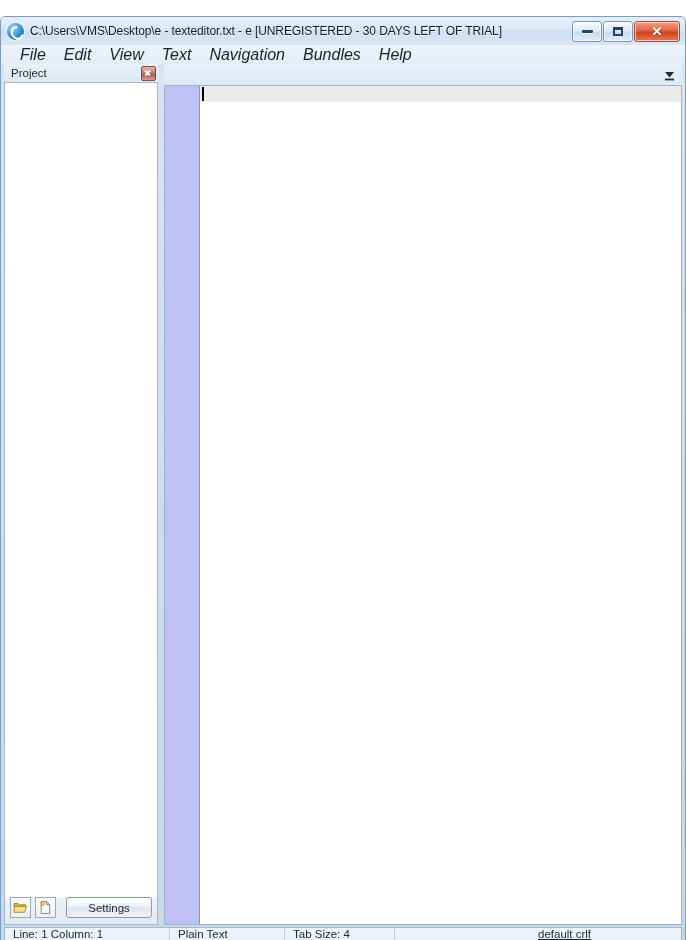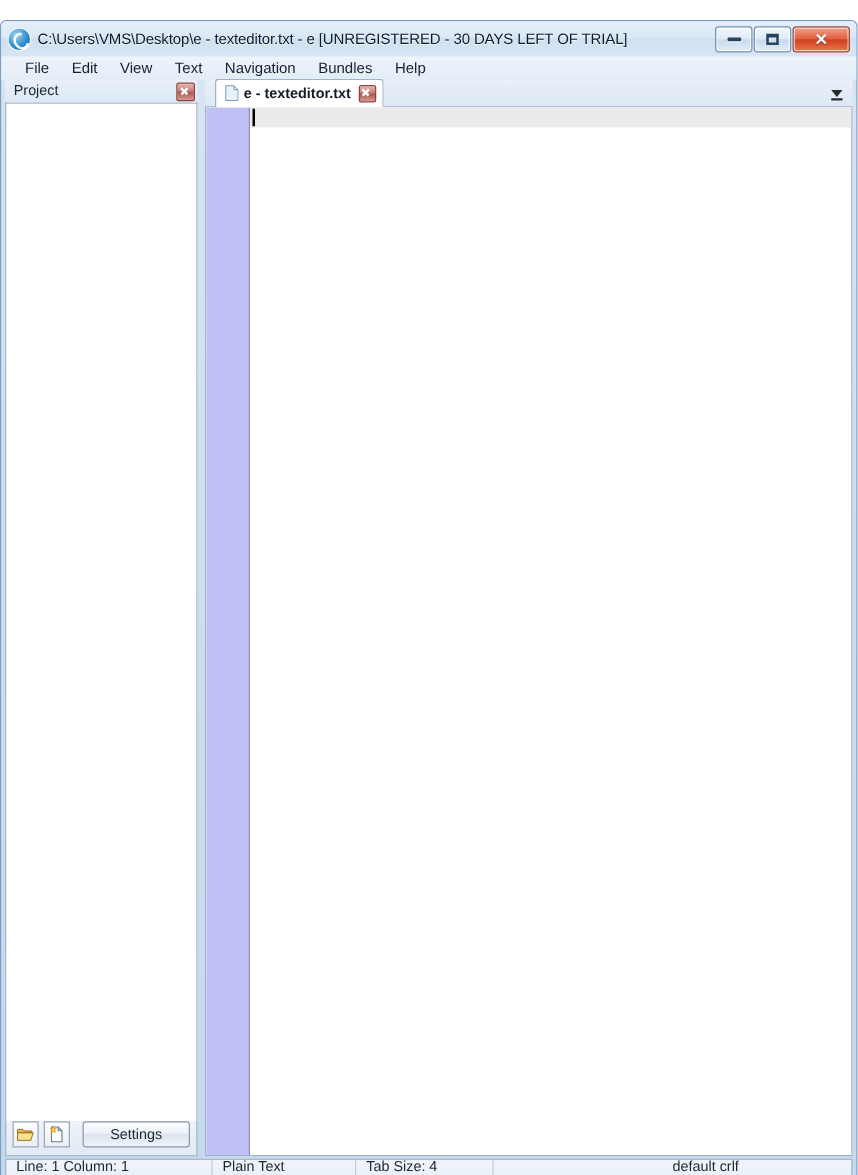--- a/index.html
+++ b/index.html
@@ -118,22 +118,23 @@
   }
 
   
   #menubar {
     flex: 0 0 19px;
     height: 19px;
     display: flex;
     align-items: center;
     padding-left: 10px;
     background: linear-gradient(to bottom, #eef4fb 0%, #e3ecf7 100%);
-    font-size: 12px;
+    font-size: 16px;
     color: #16222e;
+    font-style: italic;
   }
   .menu-item {
     padding: 1px 9px 2px 9px;
     white-space: nowrap;
     cursor: default;
     line-height: 15px;
   }
 
   
   #body-area {
@@ -334,21 +335,21 @@
     align-items: center;
     padding: 0 8px;
     border-right: 1px solid #c2cfdd;
     white-space: nowrap;
     box-sizing: border-box;
   }
   #sc-pos      { flex: 0 0 165px; }
   #sc-syntax   { flex: 0 0 115px; }
   #sc-tabsize  { flex: 0 0 110px; }
   #sc-blank    { flex: 0 0 135px; }
-  #sc-eol      { flex: 1 1 auto; border-right: none; }
+  #sc-eol      { flex: 1 1 auto; border-right: none; text-decoration: underline; }
 
   #bottom-pad {
     flex: 0 0 6px;
     position: relative;
   }
   #resize-grip {
     position: absolute;
     right: 4px; bottom: 1px;
     width: 10px; height: 10px;
   }
@@ -413,28 +414,20 @@
         <div id="settings-btn">
           <span>Settings</span>
         </div>
       </div>
     </div>
 
     <div id="editor-panel">
 
       <div id="tabstrip">
         <div id="tabstrip-fill"></div>
-        <div class="tab">
-          <svg class="doc-icon" viewBox="0 0 11 13">
-            <path d="M.6.6h6.6l3.2 3.2v8.6H.6z" fill="#e8f2fb" stroke="#7d97ae" stroke-width=".8"></path>
-            <path d="M7.2.6v3.2h3.2" fill="none" stroke="#7d97ae" stroke-width=".8"></path>
-          </svg>
-          <span>e - texteditor.txt</span>
-          <span class="red-close"></span>
-        </div>
         <svg id="tab-overflow" viewBox="0 0 13 13">
           <path d="M2 3h9L6.5 8.5z" fill="#2a2a2a"></path>
           <rect x="2" y="9.6" width="9" height="1.8" fill="#2a2a2a"></rect>
         </svg>
       </div>
 
       <div id="editor-area">
         <div id="gutter"></div>
         <div id="text-surface">
           <div id="current-line"></div>

